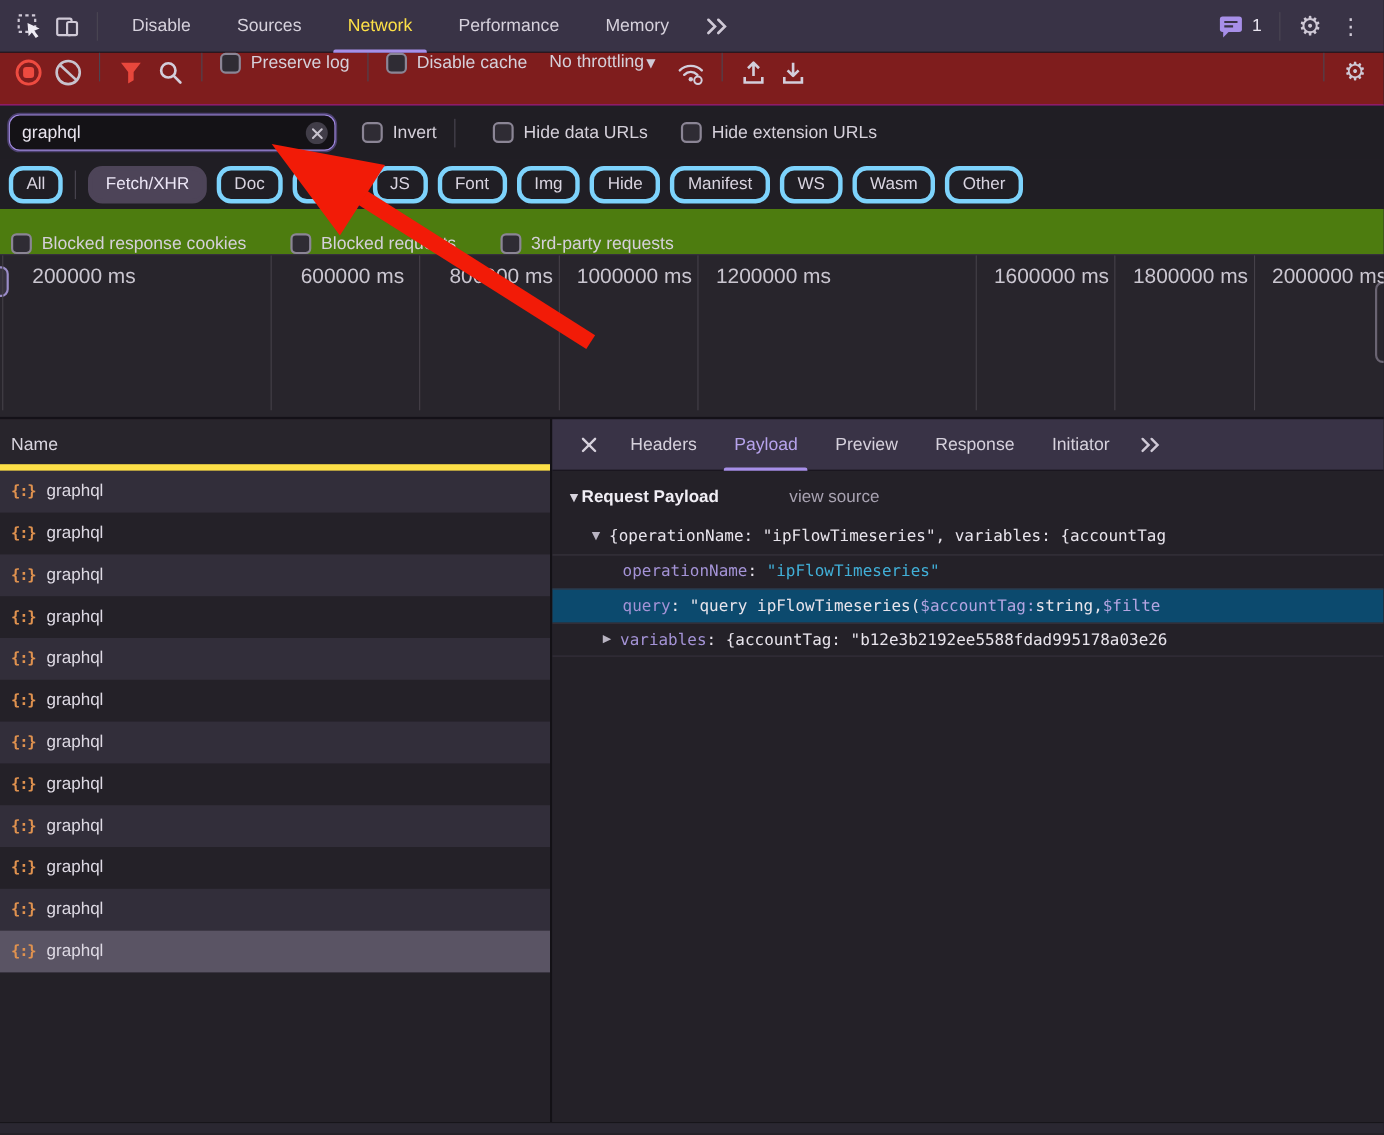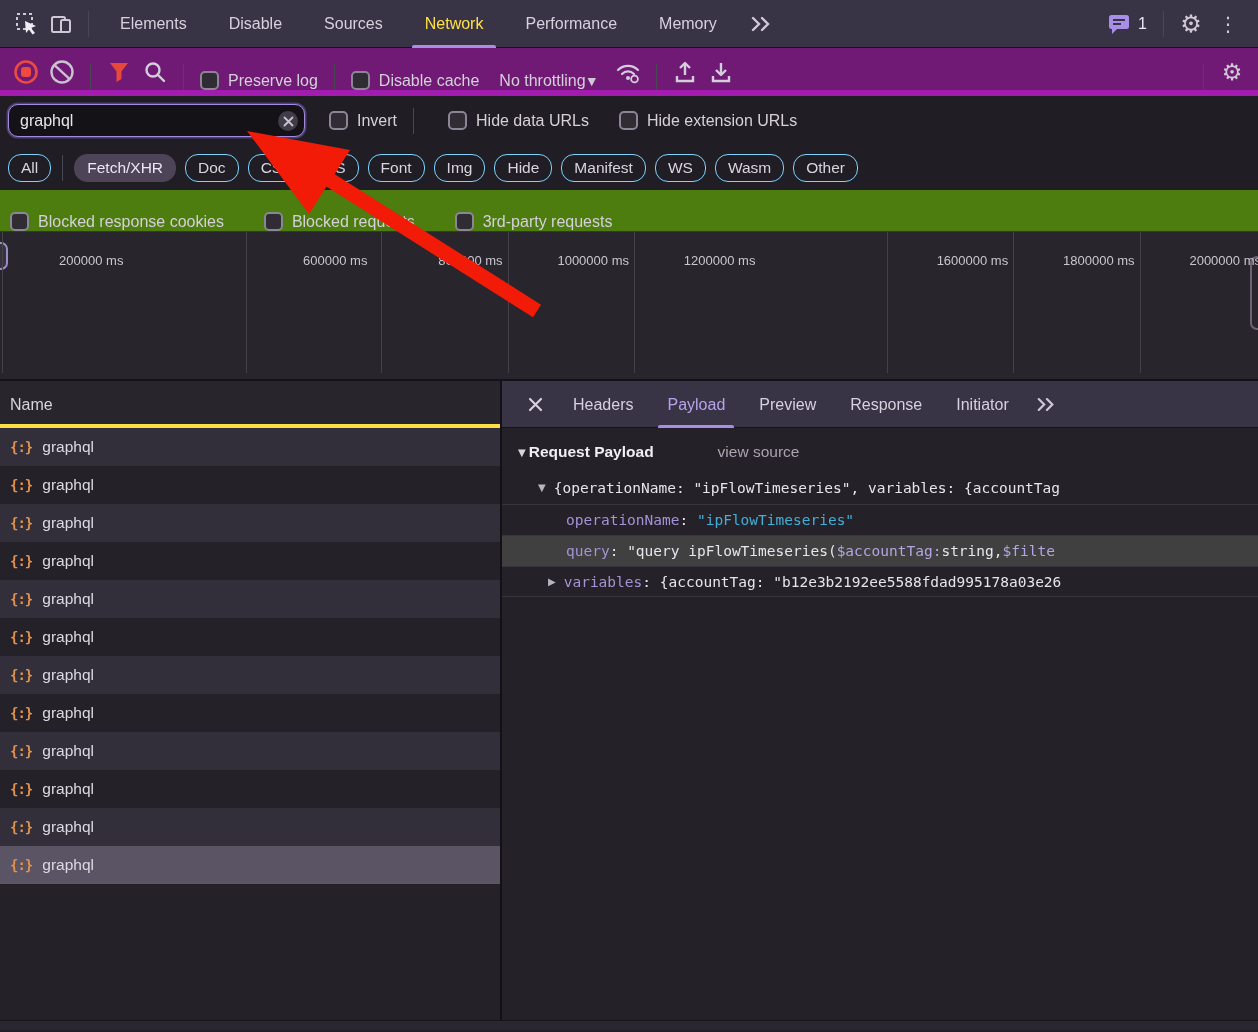--- a/index.html
+++ b/index.html
@@ -15,54 +15,54 @@
   .tab.selected { color:#fde047; }
   .tab.selected::after { content:""; position:absolute; left:8px; right:8px; bottom:0; height:3px; background:#a78fe8; border-radius:2px 2px 0 0; }
   .more-tabs { padding:0 12px; }
   .tb-right { margin-left:auto; display:flex; align-items:center; padding-right:10px; }
   .issues { display:flex; align-items:center; gap:7px; margin-right:6px; }
   .issues .count { font-size:16px; color:#e9e5f0; }
   .uni-icon { font-family:"DejaVu Sans",sans-serif; color:#cfc9d6; }
   .kebab { font-size:20px; padding:0 10px; color:#cfc9d6; }
 
   
-  .toolbar { height:48px; background:#701a75; display:flex; align-items:flex-end; padding:0 8px; border-bottom:6px solid #a21caf; }
+  .toolbar { height:48px; background:#7f1d1d; display:flex; align-items:flex-start; padding:0 8px; border-bottom:1px solid #a21caf; }
   .tool { width:36px; height:36px; display:flex; align-items:center; justify-content:center; border-radius:4px; }
   .chk { display:flex; align-items:center; gap:9px; font-size:16px; color:#d5d0da; padding:0 6px; }
   .box { width:19px; height:19px; border:2px solid #8b8595; border-radius:5px; background:#2f2c34; flex:0 0 auto; }
   .throttle { display:flex; align-items:center; gap:2px; font-size:16px; color:#d5d0da; padding:0 14px; }
   .caret { font-size:11px; color:#cfc9d6; }
   .toolbar .spacer { flex:1; }
 
   
   .filterrow { height:49px; background:#201e24; display:flex; align-items:center; padding:0 8px; }
   .fwrap { position:relative; width:297px; }
   .finput { width:297px; height:33px; background:#141216; border:1.5px solid #a18ae0; box-shadow:0 0 0 1.5px rgba(133,108,206,.45); border-radius:10px; color:#e8e4ee; font-size:16px; font-family:"Liberation Sans",sans-serif; padding:0 34px 0 11px; outline:none; }
   .fclear { position:absolute; right:7px; top:7px; width:20px; height:20px; border-radius:50%; background:#413d48; display:flex; align-items:center; justify-content:center; }
   .filterrow .chk { margin-left:18px; }
 
   
   .chiprow { height:45px; background:#201e24; display:flex; align-items:center; padding:0 8px; gap:9px; }
-  .chip { border:1px solid #7dd3fc; border-radius:13px; padding:4px 12px; font-size:15.5px; color:#d9d4e0; white-space:nowrap; }
+  .chip { border:4px solid #7dd3fc; border-radius:13px; padding:4px 12px; font-size:15.5px; color:#d9d4e0; white-space:nowrap; }
   .chip.selected { background:#4d4458; border-color:#4d4458; color:#ece6f6; }
 
   
   .checkrow { height:41px; background:#4d7c0f; display:flex; align-items:flex-end; padding-left:4px; gap:28px; }
 
   
   .timeline { position:relative; height:150px; background:#28252c; border-top:1px solid #37343d; border-bottom:2px solid #141118; overflow:hidden; }
   .tl-col { position:absolute; top:0; bottom:6px; width:126.4px; border-left:1px solid #454149; }
-  .tl-label { position:absolute; right:5px; top:9px; font-size:13px; color:#cac6d0; white-space:nowrap;margin-top:12px; }
+  .tl-label { position:absolute; right:5px; top:9px; font-size:19px; color:#cac6d0; white-space:nowrap; }
   .tl-handle-left { position:absolute; left:-6px; top:10px; width:14px; height:28px; border:2px solid #9a8cc8; border-radius:7px; background:#36323e; }
   .tl-handle-right { position:absolute; right:-6px; top:24px; width:14px; height:74px; border:2px solid #6a6472; border-radius:7px; }
 
   
   .split { display:flex; height:639px; }
   .left-panel { width:502px; border-right:2px solid #131116; display:flex; flex-direction:column; background:#242128; }
-  .name-header { height:47px; line-height:47px; padding-left:10px; font-size:16px; color:#d8d4de; border-bottom:4px solid #fde047; background:#28252c; }
+  .name-header { height:47px; line-height:47px; padding-left:10px; font-size:16px; color:#d8d4de; border-bottom:6px solid #fde047; background:#28252c; }
   .req-row { height:38px; display:flex; align-items:center; gap:10px; padding-left:10px; font-size:15.5px; color:#dedae4; }
   .req-row.stripe { background:#322e3a; }
   .req-row.selected { background:#5a5464; }
   .braces-icon { font-family:"DejaVu Sans Mono",monospace; font-size:14px; font-weight:bold; color:#e0924f; letter-spacing:-1px; }
 
   .right-panel { flex:1; display:flex; flex-direction:column; background:#242128; overflow:hidden; }
   .rp-tabs { height:47px; background:#393346; display:flex; align-items:center; border-bottom:1px solid #141118; padding-left:18px; }
   .rp-tab { height:47px; line-height:47px; padding:0 17px; font-size:16px; color:#d6d1dc; position:relative; }
   .rp-tab.selected { color:#b7a3ec; }
   .rp-tab.selected::after { content:""; position:absolute; left:8px; right:8px; bottom:0; height:3px; background:#a78fe8; border-radius:2px 2px 0 0; }
@@ -72,21 +72,21 @@
   .payload { font-size:15px; overflow:hidden; }
   .p-title { display:flex; align-items:center; margin:15px 0 10px 16px; }
   .p-title .tri { font-size:10px; color:#d8d4de; margin-right:3px; font-family:"DejaVu Sans",sans-serif; }
   .p-title .t { font-weight:bold; font-size:15.5px; color:#f0edf4; }
   .p-title .vs { margin-left:64px; color:#a9a3b2; font-size:15.5px; }
   .mono { font-family:"DejaVu Sans Mono",monospace; font-size:14.5px; color:#e8e4ec; white-space:nowrap; }
   .p-preview { height:33px; display:flex; align-items:center; padding-left:36px; }
   .p-preview .tri { font-size:10px; color:#b9b4c2; margin-right:8px; font-family:"DejaVu Sans",sans-serif; }
   .p-row { height:31px; display:flex; align-items:center; padding-left:64px; border-top:1px solid #39353f; overflow:hidden; }
   .p-row:last-child { border-bottom:1px solid #39353f; }
-  .p-row.hl { background:#404040; }
+  .p-row.hl { background:#0c4a6e; }
   .p-row .tri { font-size:10px; color:#b9b4c2; margin:0 8px 0 -18px; font-family:"DejaVu Sans",sans-serif; }
   .pkey { color:#a493d6; }
   .pkey::after { content:": "; color:#e8e4ec; white-space:pre; }
   .pstr { color:#41afd7; }
   .pvar { color:#b4a5e2; }
 
   .bottom-strip { height:10px; background:#2a2731; border-top:1px solid #17151a; }
 
   .arrow-overlay { position:absolute; left:0; top:0; z-index:50; pointer-events:none; }
 </style>
@@ -100,21 +100,20 @@
         <path d="M10 9 L21 14 L16 16 L20 21 L17.5 22.5 L14 17.5 L11 21 Z" fill="#efecf4"></path>
       </svg>
   </div>
   <div class="icon-btn">
     <svg width="24" height="24" viewBox="0 0 24 24">
         <rect x="3" y="5" width="13" height="15" rx="1.5" fill="none" stroke="#cfc9d6" stroke-width="2"></rect>
         <rect x="12" y="8" width="9" height="12" rx="1.5" fill="#393346" stroke="#cfc9d6" stroke-width="2"></rect>
       </svg>
   </div>
   <div class="vdiv"></div>
-  <div class="tab">Elements</div>
   <div class="tab">Disable</div>
   <div class="tab">Sources</div>
   <div class="tab selected">Network</div>
   <div class="tab">Performance</div>
   <div class="tab">Memory</div>
   <div class="more-tabs">
     <svg width="22" height="16" viewBox="0 0 22 16">
         <path d="M3 2 L9 8 L3 14 M12 2 L18 8 L12 14" fill="none" stroke="#cfc9d6" stroke-width="2.4" stroke-linecap="round"></path>
       </svg>
   </div>

